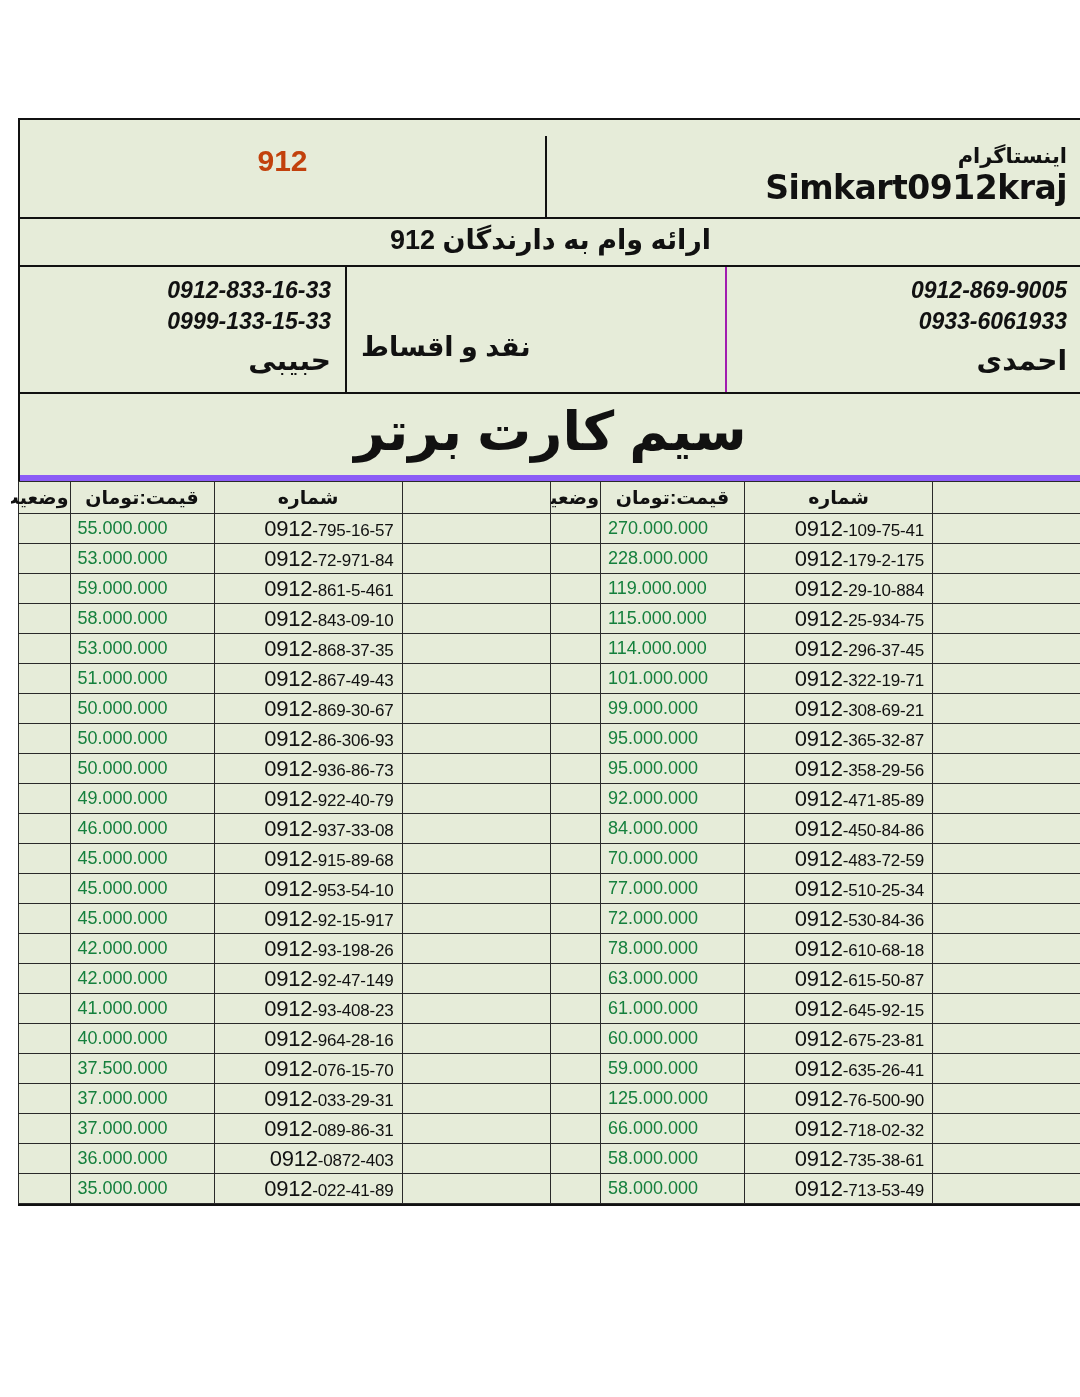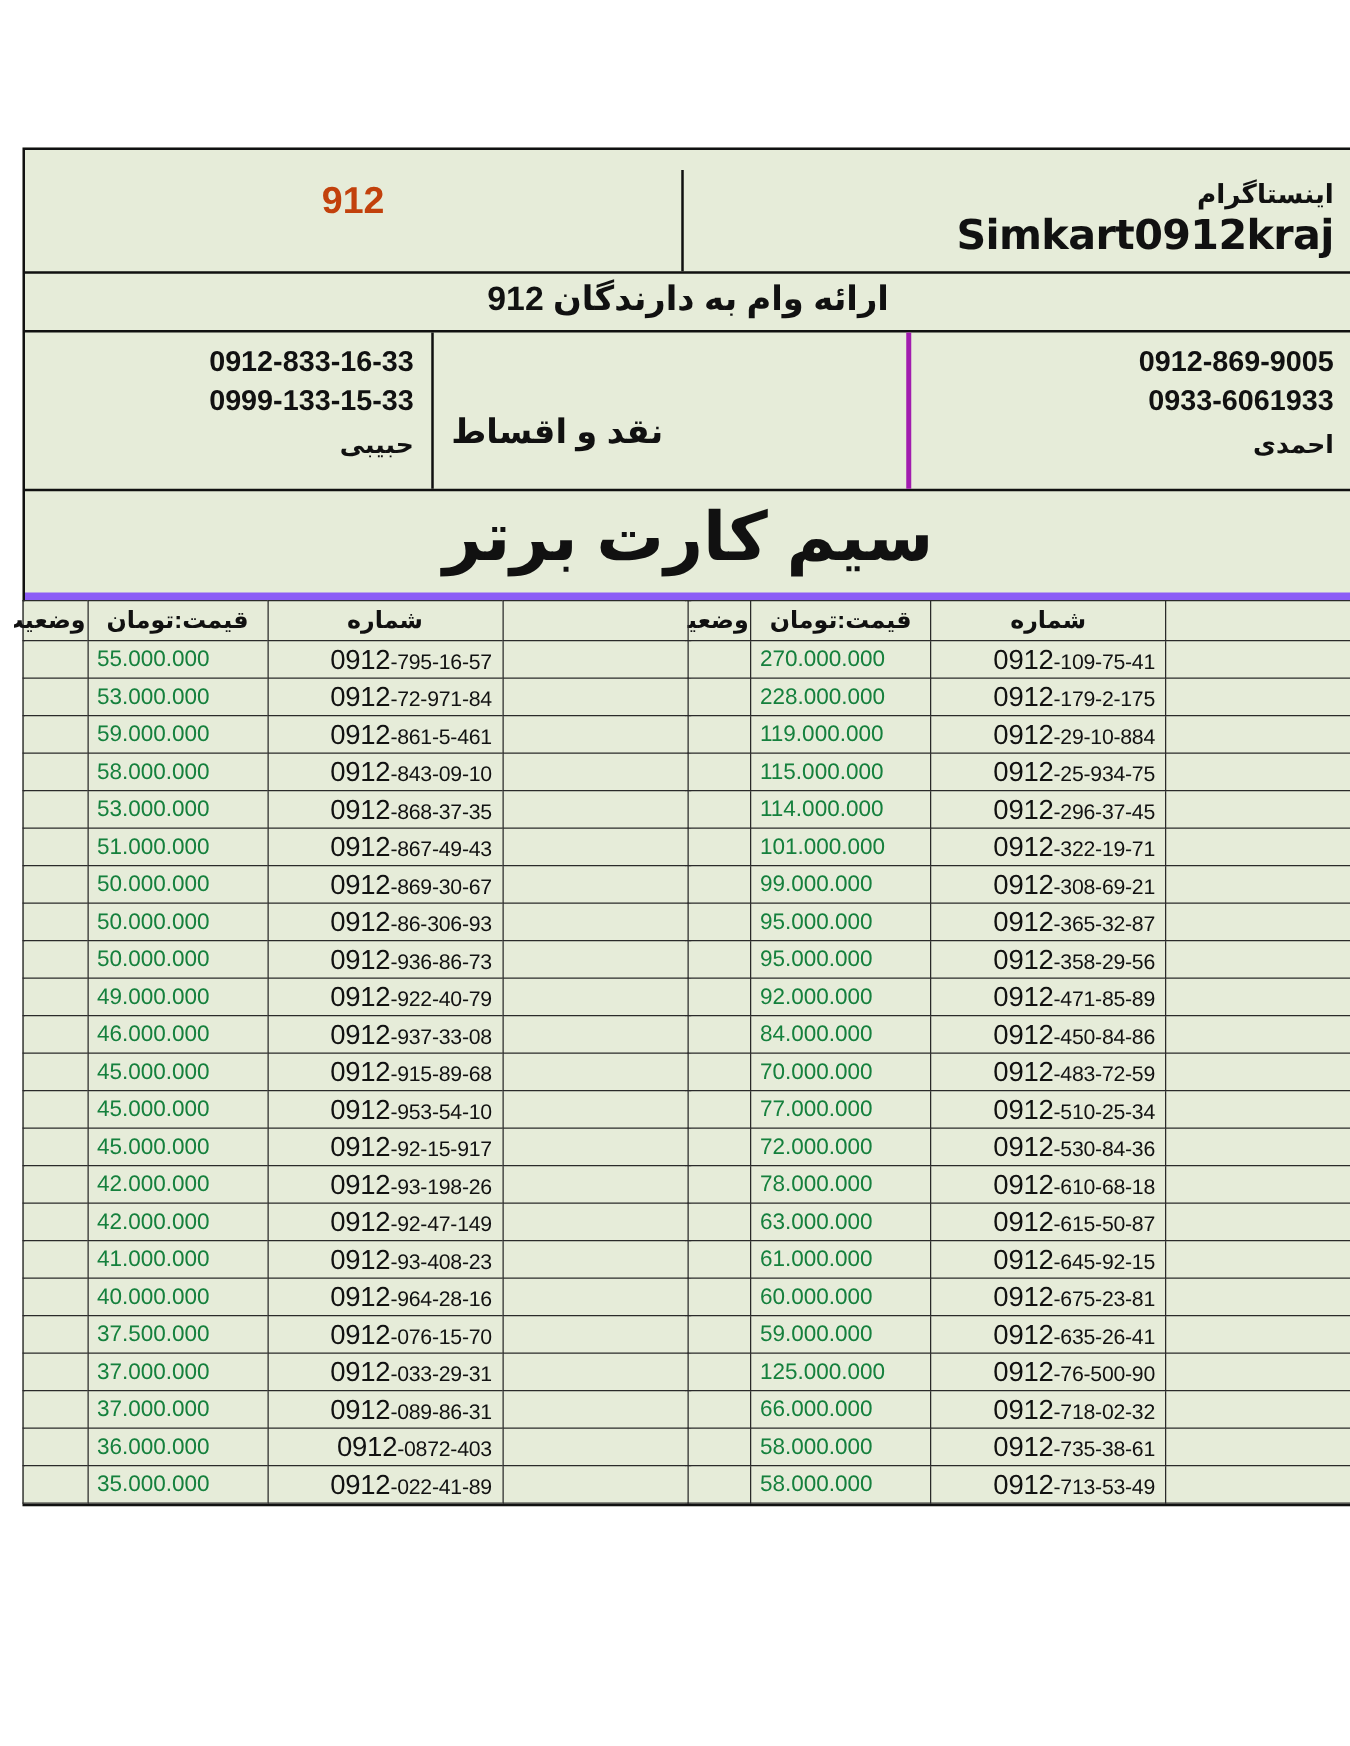--- a/index.html
+++ b/index.html
@@ -98,39 +98,40 @@
     box-sizing: border-box;
     min-height: 127px;
   }
   .contact-cell {
     box-sizing: border-box;
     padding: 8px 14px 6px 14px;
     display: flex;
     flex-direction: column;
     align-items: flex-start;
   }
-  .contact-cell.right-block { width: 356px; border-left: 4px solid #a21caf; }
+  .contact-cell.right-block { width: 356px; border-left: 2px solid #a21caf; }
   .contact-cell.mid-block {
     width: 380px;
     border-left: 2px solid #111111;
     align-items: flex-end;
     justify-content: center;
     padding-top: 40px;
   }
   .contact-cell.left-block { flex: 1; }
   .phone {
     font-size: 23px;
     font-weight: 700;
     color: #111111;
     direction: ltr;
     line-height: 1.34;
     font-family: "Liberation Sans", sans-serif;
+    font-style: italic;
   }
   .person {
-    font-size: 20px;
+    font-size: 28px;
     font-weight: 800;
     color: #111111;
     direction: rtl;
     margin-top: 7px;
   }
   .terms {
     font-size: 27px;
     font-weight: 800;
     color: #111111;
     direction: rtl;

